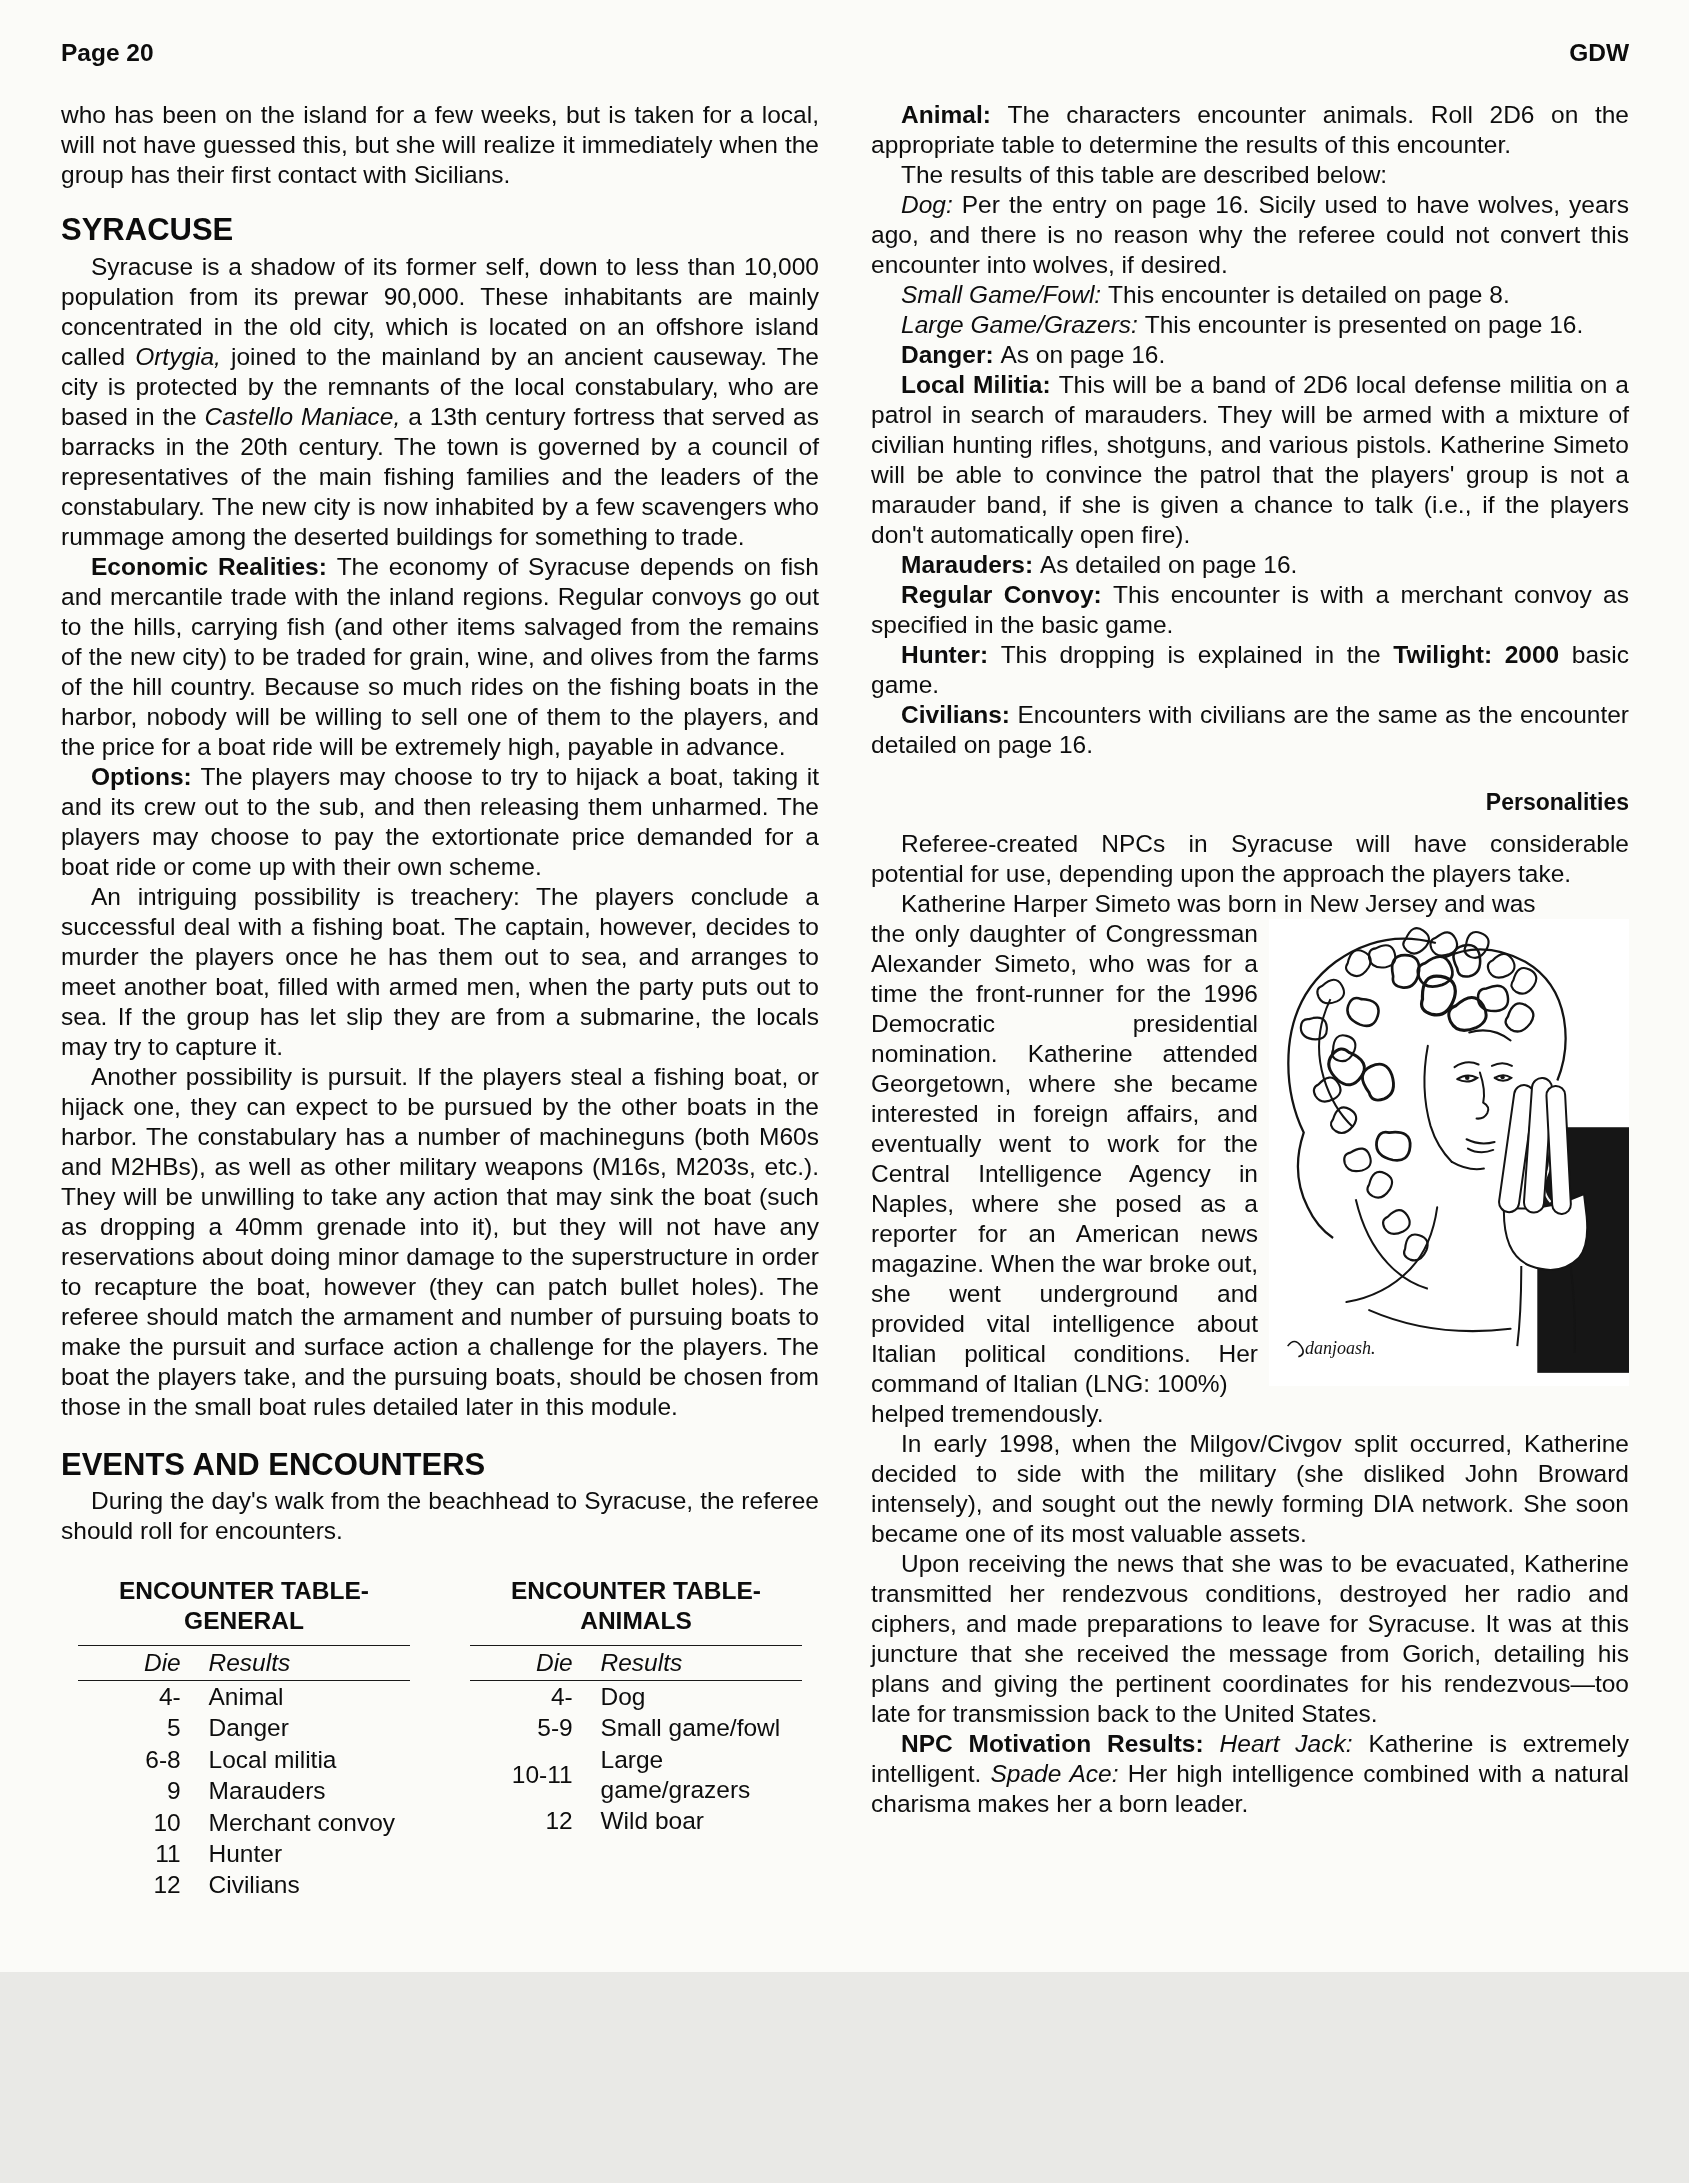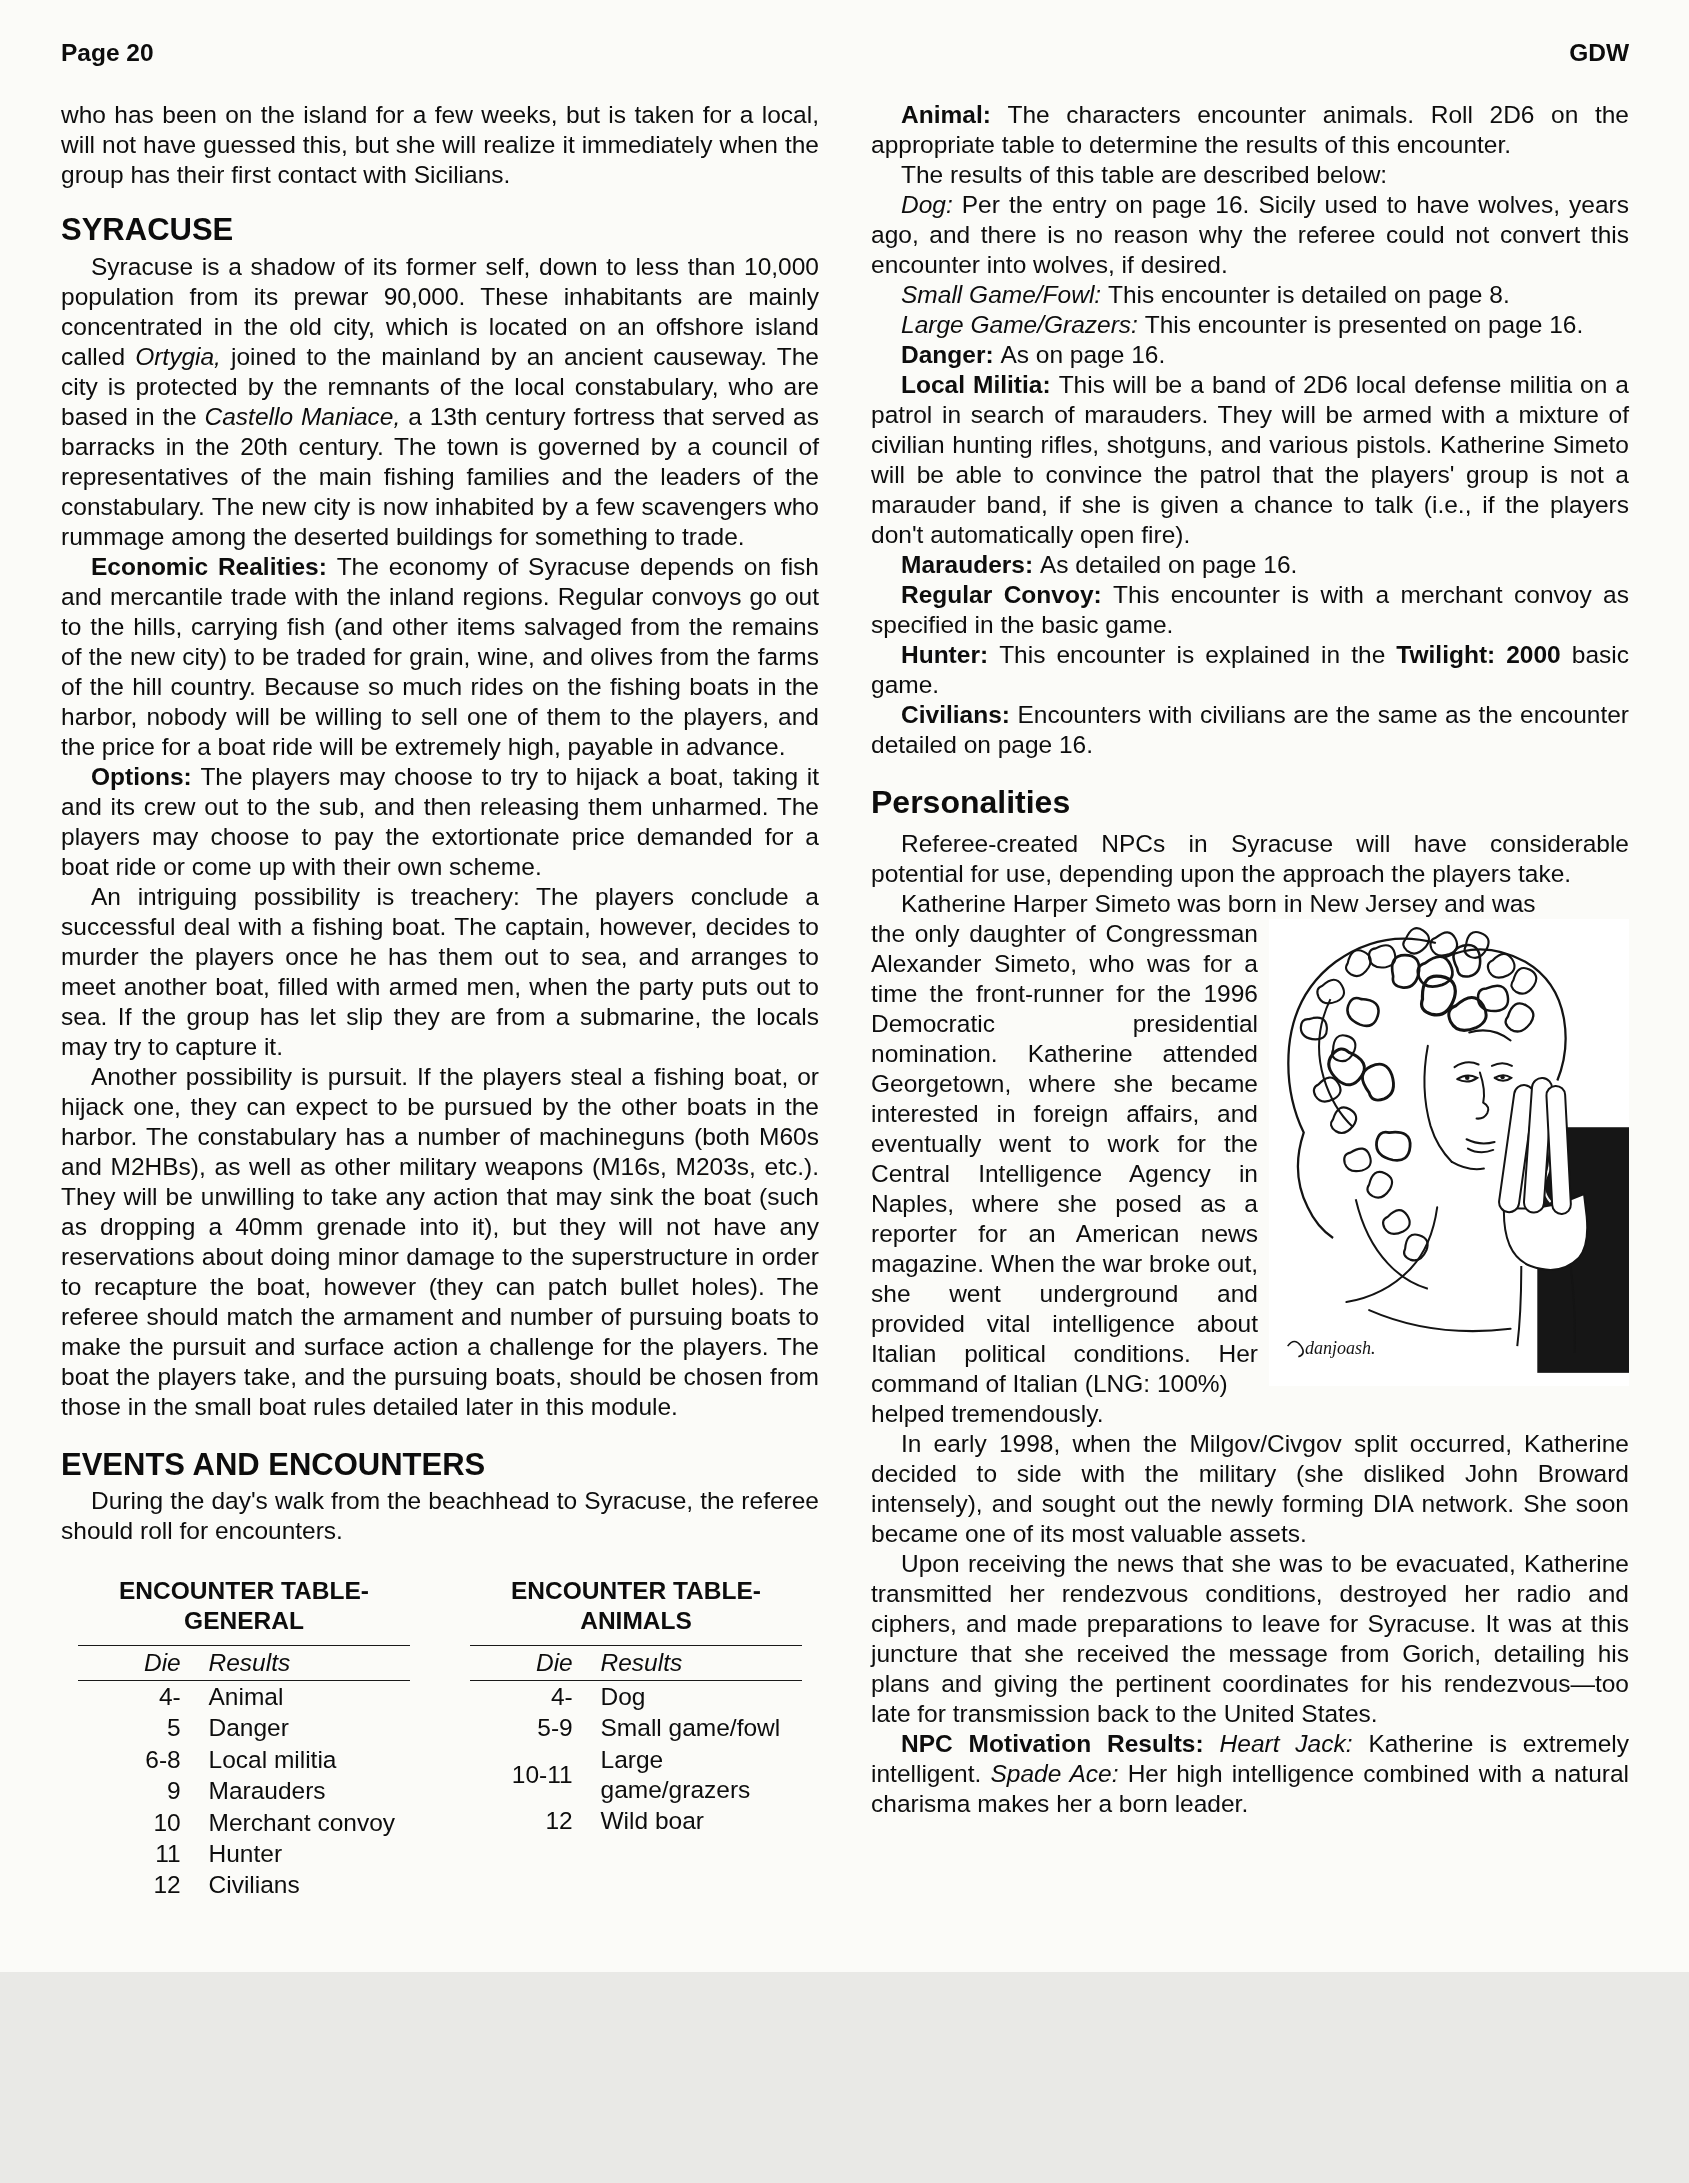--- a/index.html
+++ b/index.html
@@ -15,21 +15,21 @@
   .page-header { display:flex; justify-content:space-between; align-items:baseline;
     font-weight:bold; font-size:24.5px; margin-bottom:32px; }
   .columns { display:flex; gap:52px; }
   .col { flex:1 1 0; min-width:0; }
   p.body   { text-align:justify; }
   p.indent { text-align:justify; text-indent:30px; }
   .b { font-weight:bold; }
   .i { font-style:italic; }
   h3.section { font-size:31px; font-weight:bold; margin:28px 0 6.6px; }
   h3.first { margin-top:25px; }
-  h2.personalities { font-size:32px; font-weight:bold; margin:26.5px 0 12px; }
+  h2.personalities { font-size:23px; font-weight:bold; margin:26.5px 0 12px;text-align:right; }
 
   
   .tables { display:flex; gap:60px; margin:30px 17px 0 17px; }
   .enc-table { flex:1 1 0; }
   .enc-title { text-align:center; font-weight:bold; }
   .enc-title span { display:block; }
   table { width:100%; border-collapse:collapse; margin-top:9.3px; }
   thead tr { border-top:1.3px solid #1a1a1a; border-bottom:1.3px solid #1a1a1a; }
   th { font-style:italic; font-weight:normal; text-align:left; padding:1.3px 0 2.6px 0; }
   th.die, td.die { width:112px; text-align:right; padding-right:9.3px; }
@@ -157,21 +157,21 @@
 
       <p class="indent"><span class="b">Animal: </span><span>The characters encounter animals. Roll 2D6 on the appropriate table to determine the results of this encounter.</span></p>
       <p class="indent"><span>The results of this table are described below:</span></p>
       <p class="indent"><span class="i">Dog: </span><span>Per the entry on page 16. Sicily used to have wolves, years ago, and there is no reason why the referee could not convert this encounter into wolves, if desired.</span></p>
       <p class="indent"><span class="i">Small Game/Fowl: </span><span>This encounter is detailed on page 8.</span></p>
       <p class="indent"><span class="i">Large Game/Grazers: </span><span>This encounter is presented on page 16.</span></p>
       <p class="indent"><span class="b">Danger: </span><span>As on page 16.</span></p>
       <p class="indent"><span class="b">Local Militia: </span><span>This will be a band of 2D6 local defense militia on a patrol in search of marauders. They will be armed with a mixture of civilian hunting rifles, shotguns, and various pistols. Katherine Simeto will be able to convince the patrol that the players' group is not a marauder band, if she is given a chance to talk (i.e., if the players don't automatically open fire).</span></p>
       <p class="indent"><span class="b">Marauders: </span><span>As detailed on page 16.</span></p>
       <p class="indent"><span class="b">Regular Convoy: </span><span>This encounter is with a merchant convoy as specified in the basic game.</span></p>
-      <p class="indent"><span class="b">Hunter: </span><span>This encounter is explained in the </span><span class="b">Twilight: 2000</span><span> basic game.</span></p>
+      <p class="indent"><span class="b">Hunter: </span><span>This dropping is explained in the </span><span class="b">Twilight: 2000</span><span> basic game.</span></p>
       <p class="indent"><span class="b">Civilians: </span><span>Encounters with civilians are the same as the encounter detailed on page 16.</span></p>
 
       <h2 class="personalities">Personalities</h2>
 
       <p class="indent"><span>Referee-created NPCs in Syracuse will have considerable potential for use, depending upon the approach the players take.</span></p>
 
 
       <p class="indent">Katherine Harper Simeto was born in New Jersey and was</p>
 
       <div class="kat-flex">

